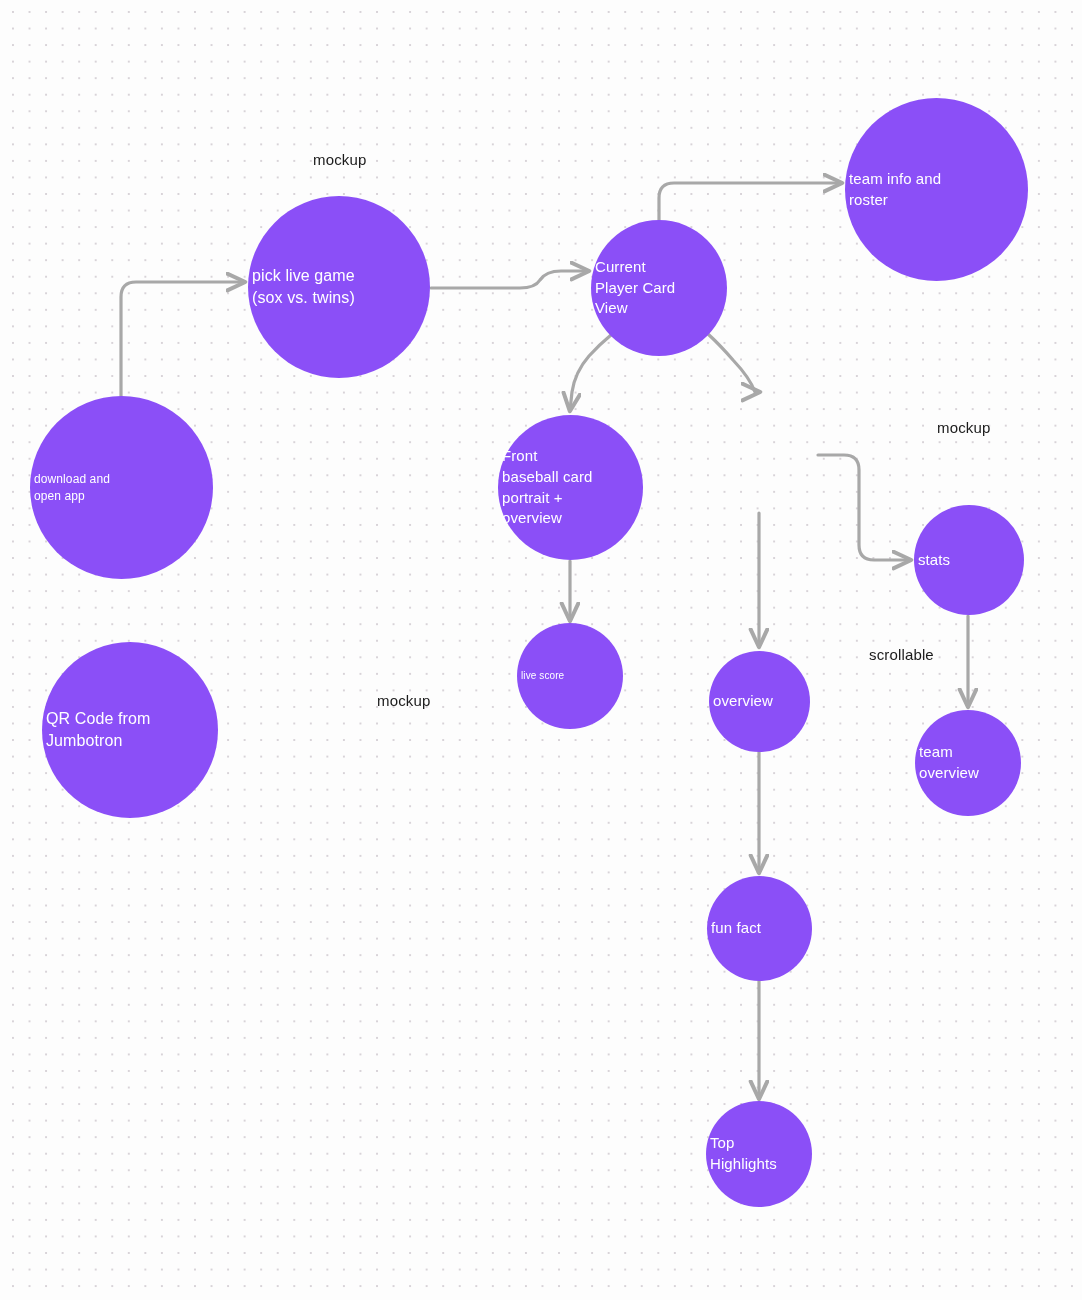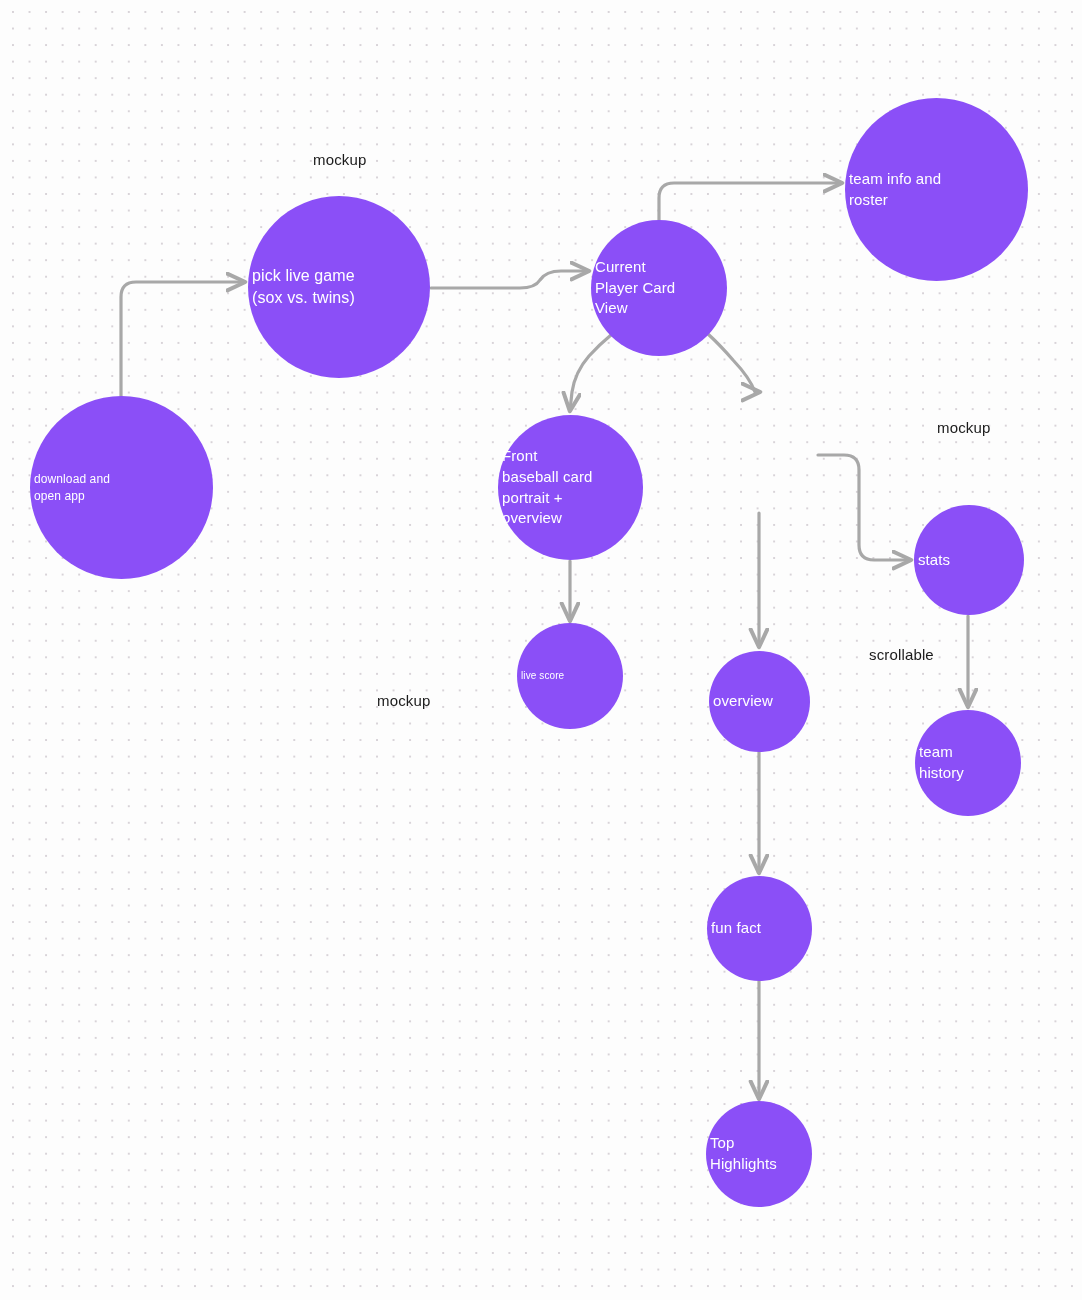--- a/index.html
+++ b/index.html
@@ -97,20 +97,24 @@
   <div class="node" style="left:248px; top:196px; width:182px; height:182px; font-size:16px;">
     <span class="label">pick live game
 (sox vs. twins)</span>
   </div>
 
   <div class="node" style="left:30px; top:396px; width:183px; height:183px; font-size:12px;">
     <span class="label">download and
 open app</span>
   </div>
 
+  <div class="node" style="left:42px; top:642px; width:176px; height:176px; font-size:16px;">
+    <span class="label">QR Code from
+Jumbotron</span>
+  </div>
 
   <div class="node" style="left:591px; top:220px; width:136px; height:136px; font-size:15px;">
     <span class="label">Current
 Player Card
 View</span>
   </div>
 
   <div class="node" style="left:845px; top:98px; width:183px; height:183px; font-size:15px;">
     <span class="label">team info and
 roster</span>
@@ -131,21 +135,21 @@
   <div class="node" style="left:914px; top:505px; width:110px; height:110px; font-size:15px;">
     <span class="label">stats</span>
   </div>
 
   <div class="node" style="left:709px; top:651px; width:101px; height:101px; font-size:15px;">
     <span class="label">overview</span>
   </div>
 
   <div class="node" style="left:915px; top:710px; width:106px; height:106px; font-size:15px;">
     <span class="label">team
-history</span>
+overview</span>
   </div>
 
   <div class="node" style="left:707px; top:876px; width:105px; height:105px; font-size:15px;">
     <span class="label">fun fact</span>
   </div>
 
   <div class="node" style="left:706px; top:1101px; width:106px; height:106px; font-size:15px;">
     <span class="label">Top
 Highlights</span>
   </div>

